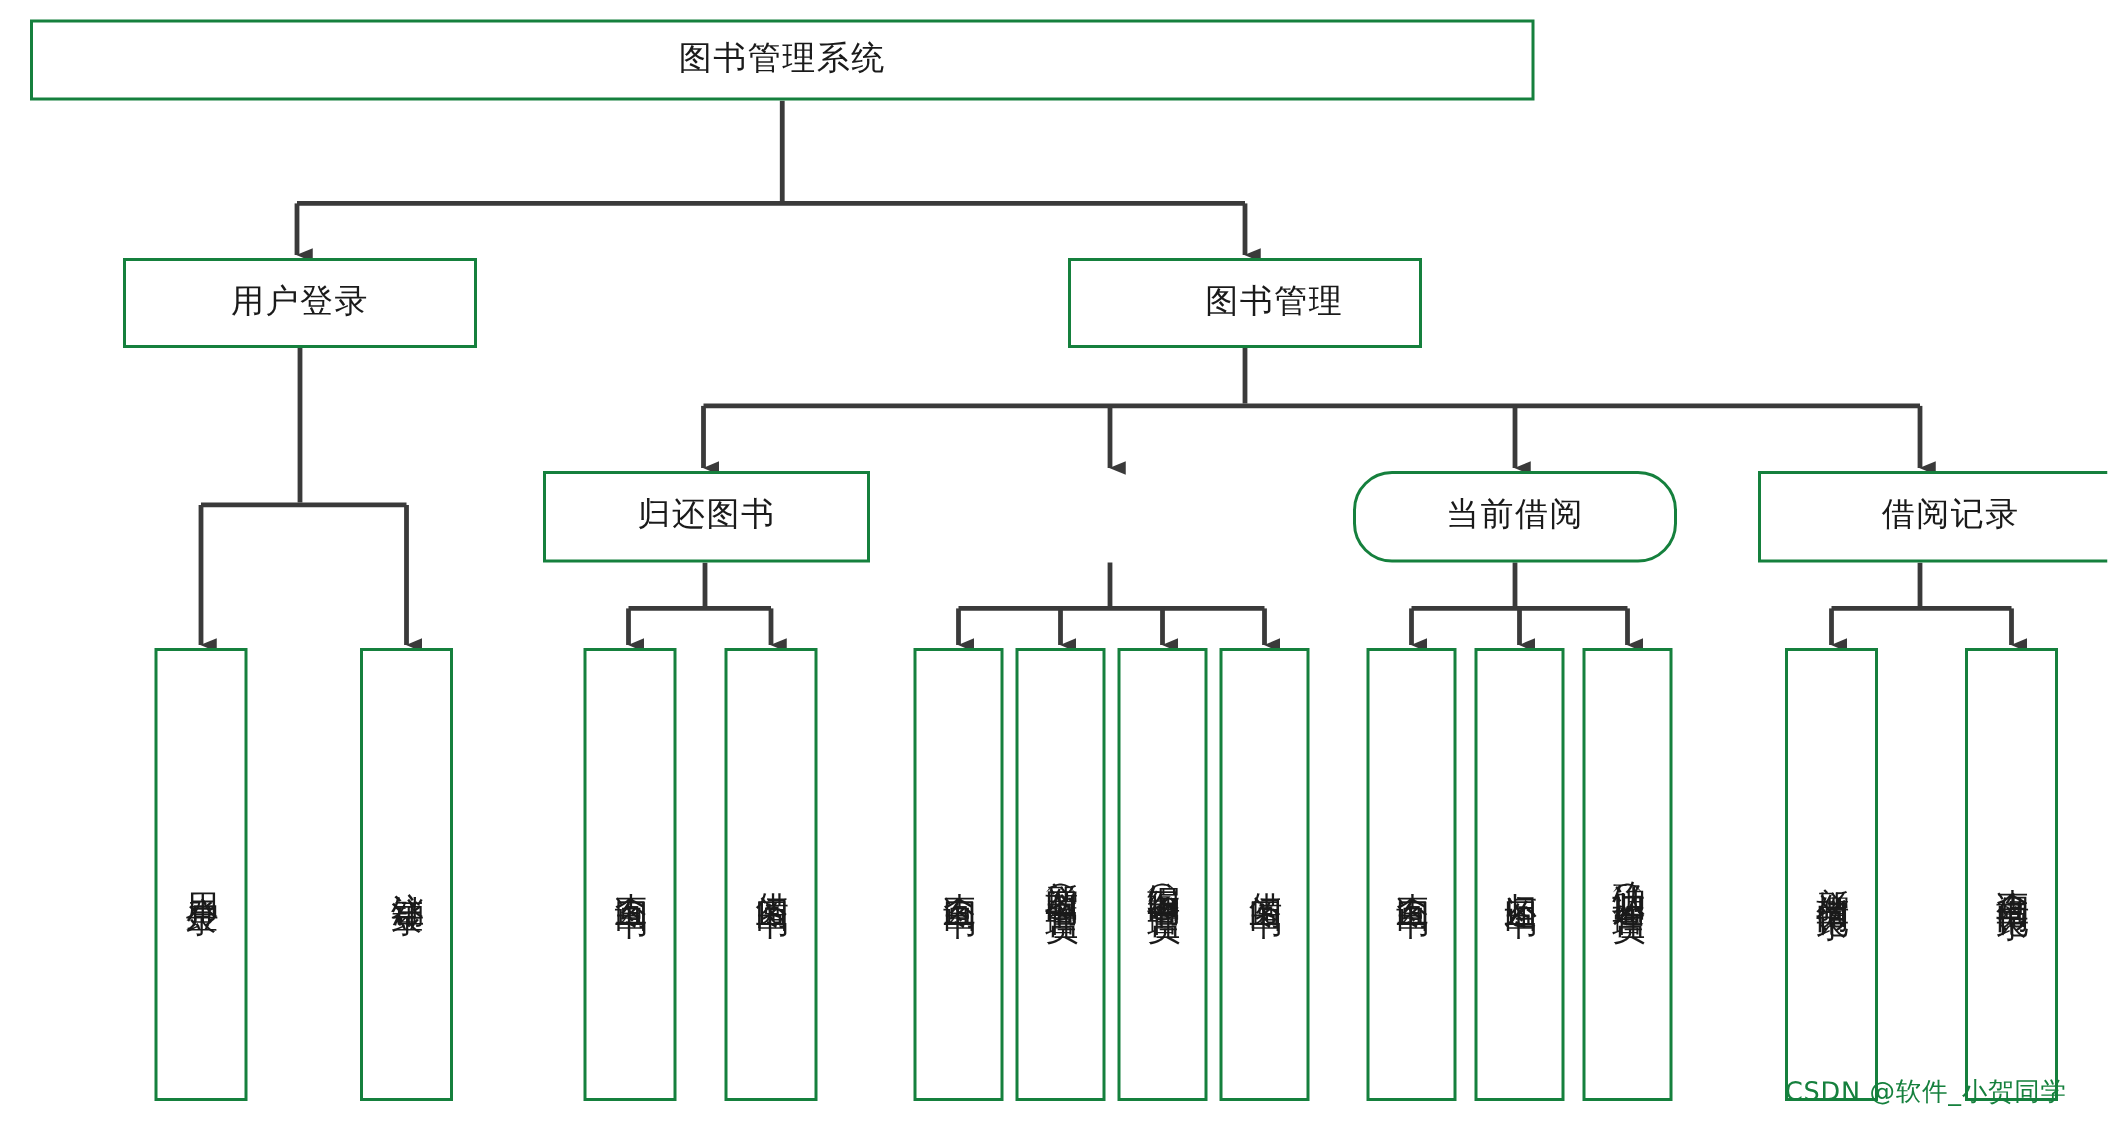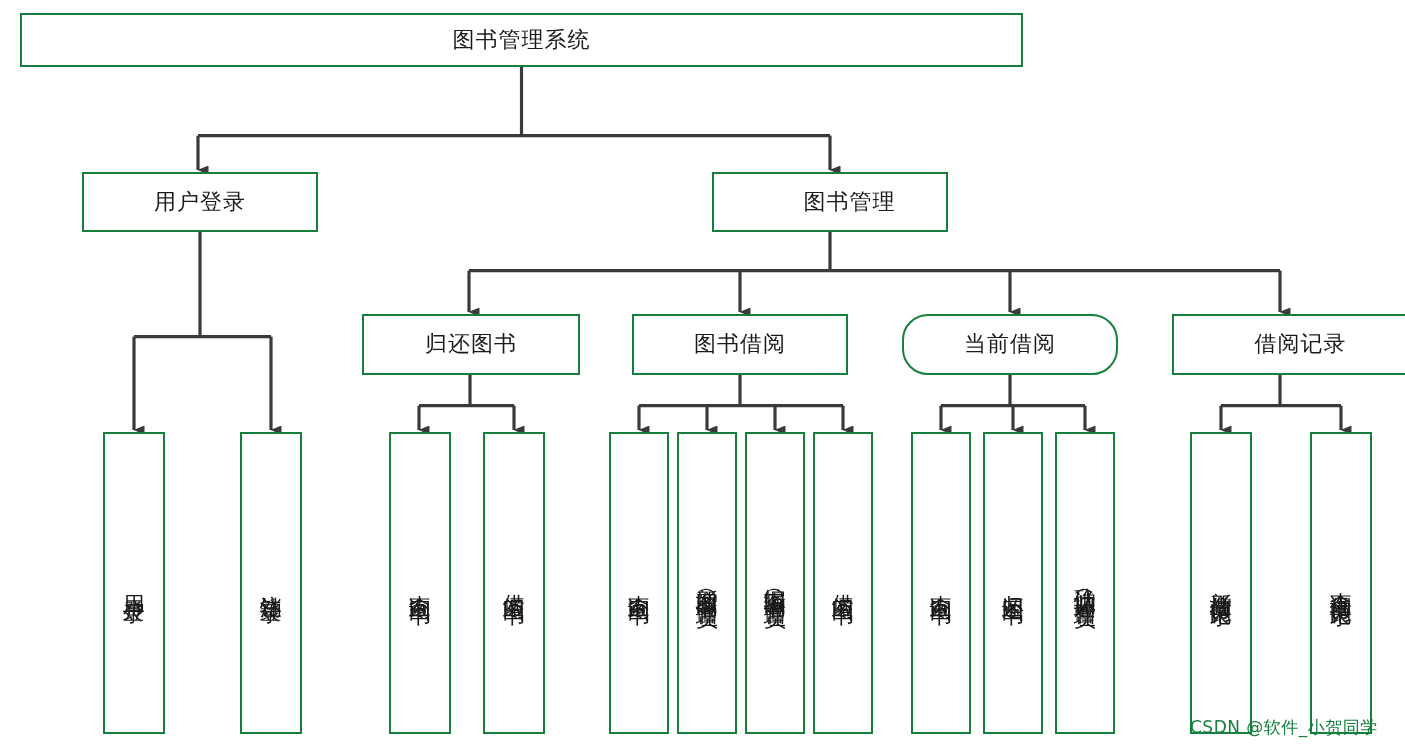--- a/index.html
+++ b/index.html
@@ -138,23 +138,20 @@
   </div>
 
   <div class="node h" style="left: 712px; top: 172px; width: 236px; height: 60px; padding-left: 39px;">
     <span>图书管理</span>
   </div>
 
   <div class="node h" style="left: 362px; top: 314px; width: 218px; height: 61px;">
     <span>归还图书</span>
   </div>
 
-  <div class="node h" style="left: 632px; top: 314px; width: 216px; height: 61px;">
-    <span>图书借阅</span>
-  </div>
 
   <div class="node h" style="left: 902px; top: 314px; width: 216px; height: 61px; border-radius: 26px;">
     <span>当前借阅</span>
   </div>
 
   <div class="node h" style="left: 1172px; top: 314px; width: 257px; height: 61px;">
     <span>借阅记录</span>
   </div>
 
   <div class="node v" style="left: 103px; top: 432px; width: 62px; height: 302px;">

